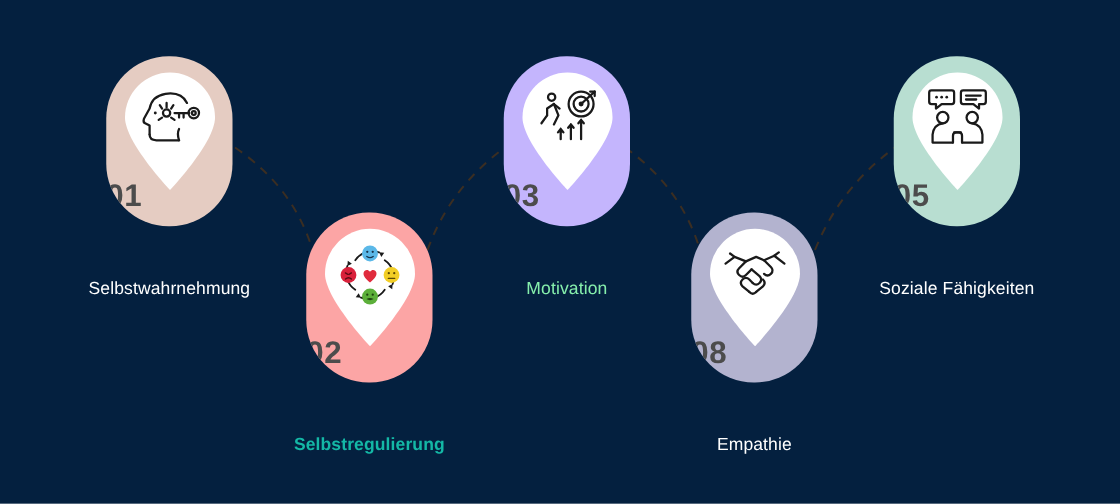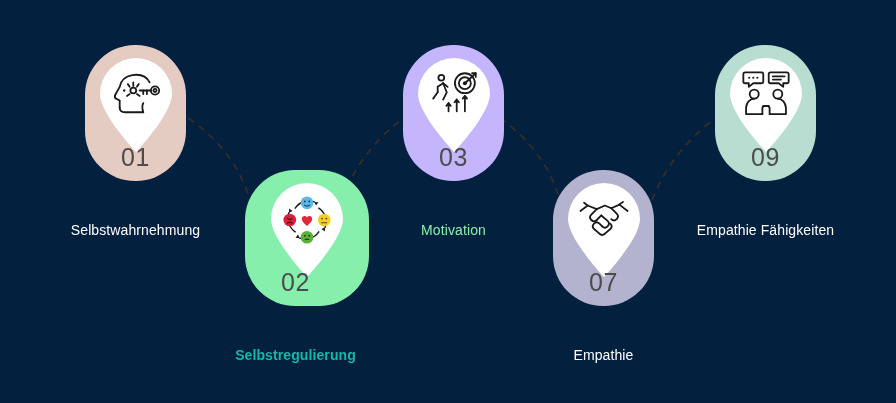--- a/index.html
+++ b/index.html
@@ -62,23 +62,23 @@
   .pin-icon svg {
     display: block;
     width: 58px;
     height: 58px;
   }
   .step-number {
     position: absolute;
     left: 0;
     width: 101px;
     top: 100px;
-    text-align: center;
+    text-align: left;
     font-size: 25px;
-    font-weight: normal;
+    font-weight: bold;
     color: #4C4C4C;
     letter-spacing: 0.5px;
     line-height: 1;
   }
   .step-label {
     position: absolute;
     top: 178px;
     left: 50%;
     transform: translateX(-50%);
     white-space: nowrap;
@@ -124,21 +124,21 @@
             <circle cx="53" cy="27" r="1.7"></circle>
           </svg>
         </div>
       </div>
       <div class="step-number" style="color: rgb(76, 76, 76);">01</div>
     </div>
     <div class="step-label" style="color: rgb(255, 255, 255);">Selbstwahrnehmung</div>
   </div>
 
   <div class="step lower" style="left:245px; top:170px; width:101px; height:136px;">
-    <div class="capsule" style="background:#86efac;padding-left:23px;">
+    <div class="capsule" style="background:#fca5a5;">
       <div class="pin">
         <svg class="pin-svg" viewBox="0 0 84 98" xmlns="http://www.w3.org/2000/svg">
           <path d="M42 98 C42 98 6 60 6 40 A36 36 0 1 1 78 40 C78 60 42 98 42 98 Z" fill="#FFFFFF"></path>
         </svg>
         <div class="pin-icon">
           <svg viewBox="0 0 64 64" xmlns="http://www.w3.org/2000/svg">
             <g fill="none" stroke="#1A1A1A" stroke-width="1.6" stroke-linecap="round">
               <path d="M19 19 A18 18 0 0 1 40 12"></path>
               <path d="M45 19 A18 18 0 0 1 52 40"></path>
               <path d="M45 45 A18 18 0 0 1 24 52"></path>
@@ -217,21 +217,21 @@
             <path d="M29 27 L36 33 Q39 36 36 39 Q33 42 30 39"></path>
             <path d="M30 39 L27 36 Q24 33 21 36 Q18 39 21 42 L27 47"></path>
             <path d="M27 47 Q30 50 33 47"></path>
             <path d="M33 47 L39 42 Q42 39 39 36"></path>
             <path d="M40 19 L46 25 Q49 28 46 31 Q43 34 40 31"></path>
             <path d="M14 16 L10 13"></path>
             <path d="M49 15 L53 12"></path>
           </svg>
         </div>
       </div>
-      <div class="step-number" style="color: rgb(76, 76, 76);">07</div>
+      <div class="step-number" style="color: rgb(76, 76, 76);">08</div>
     </div>
     <div class="step-label" style="color: rgb(255, 255, 255); text-align: right;">Empathie</div>
   </div>
 
   <div class="step upper" style="left:715px; top:45px; width:101px; height:136px;">
     <div class="capsule" style="background:#B8DED1;">
       <div class="pin">
         <svg class="pin-svg" viewBox="0 0 84 98" xmlns="http://www.w3.org/2000/svg">
           <path d="M42 98 C42 98 6 60 6 40 A36 36 0 1 1 78 40 C78 60 42 98 42 98 Z" fill="#FFFFFF"></path>
         </svg>
@@ -245,18 +245,18 @@
             <path d="M39.5 11.5 L52.5 11.5 M39.5 15 L48.5 15"></path>
             <circle cx="19" cy="31" r="5"></circle>
             <path d="M19 36 Q11 37 10 46 L10 53 L28 53"></path>
             <path d="M28 53 L28 47 Q28 44 31 44 L35 44"></path>
             <circle cx="45" cy="31" r="5"></circle>
             <path d="M45 36 Q53 37 54 46 L54 53 L36 53"></path>
             <path d="M36 53 L36 47 Q36 44 33 44 L29 44"></path>
           </svg>
         </div>
       </div>
-      <div class="step-number" style="color: rgb(76, 76, 76);">09</div>
-    </div>
-    <div class="step-label" style="color: rgb(255, 255, 255);">Empathie Fähigkeiten</div>
+      <div class="step-number" style="color: rgb(76, 76, 76);">05</div>
+    </div>
+    <div class="step-label" style="color: rgb(255, 255, 255);">Soziale Fähigkeiten</div>
   </div>
 
 </div>
 
 </body></html>

